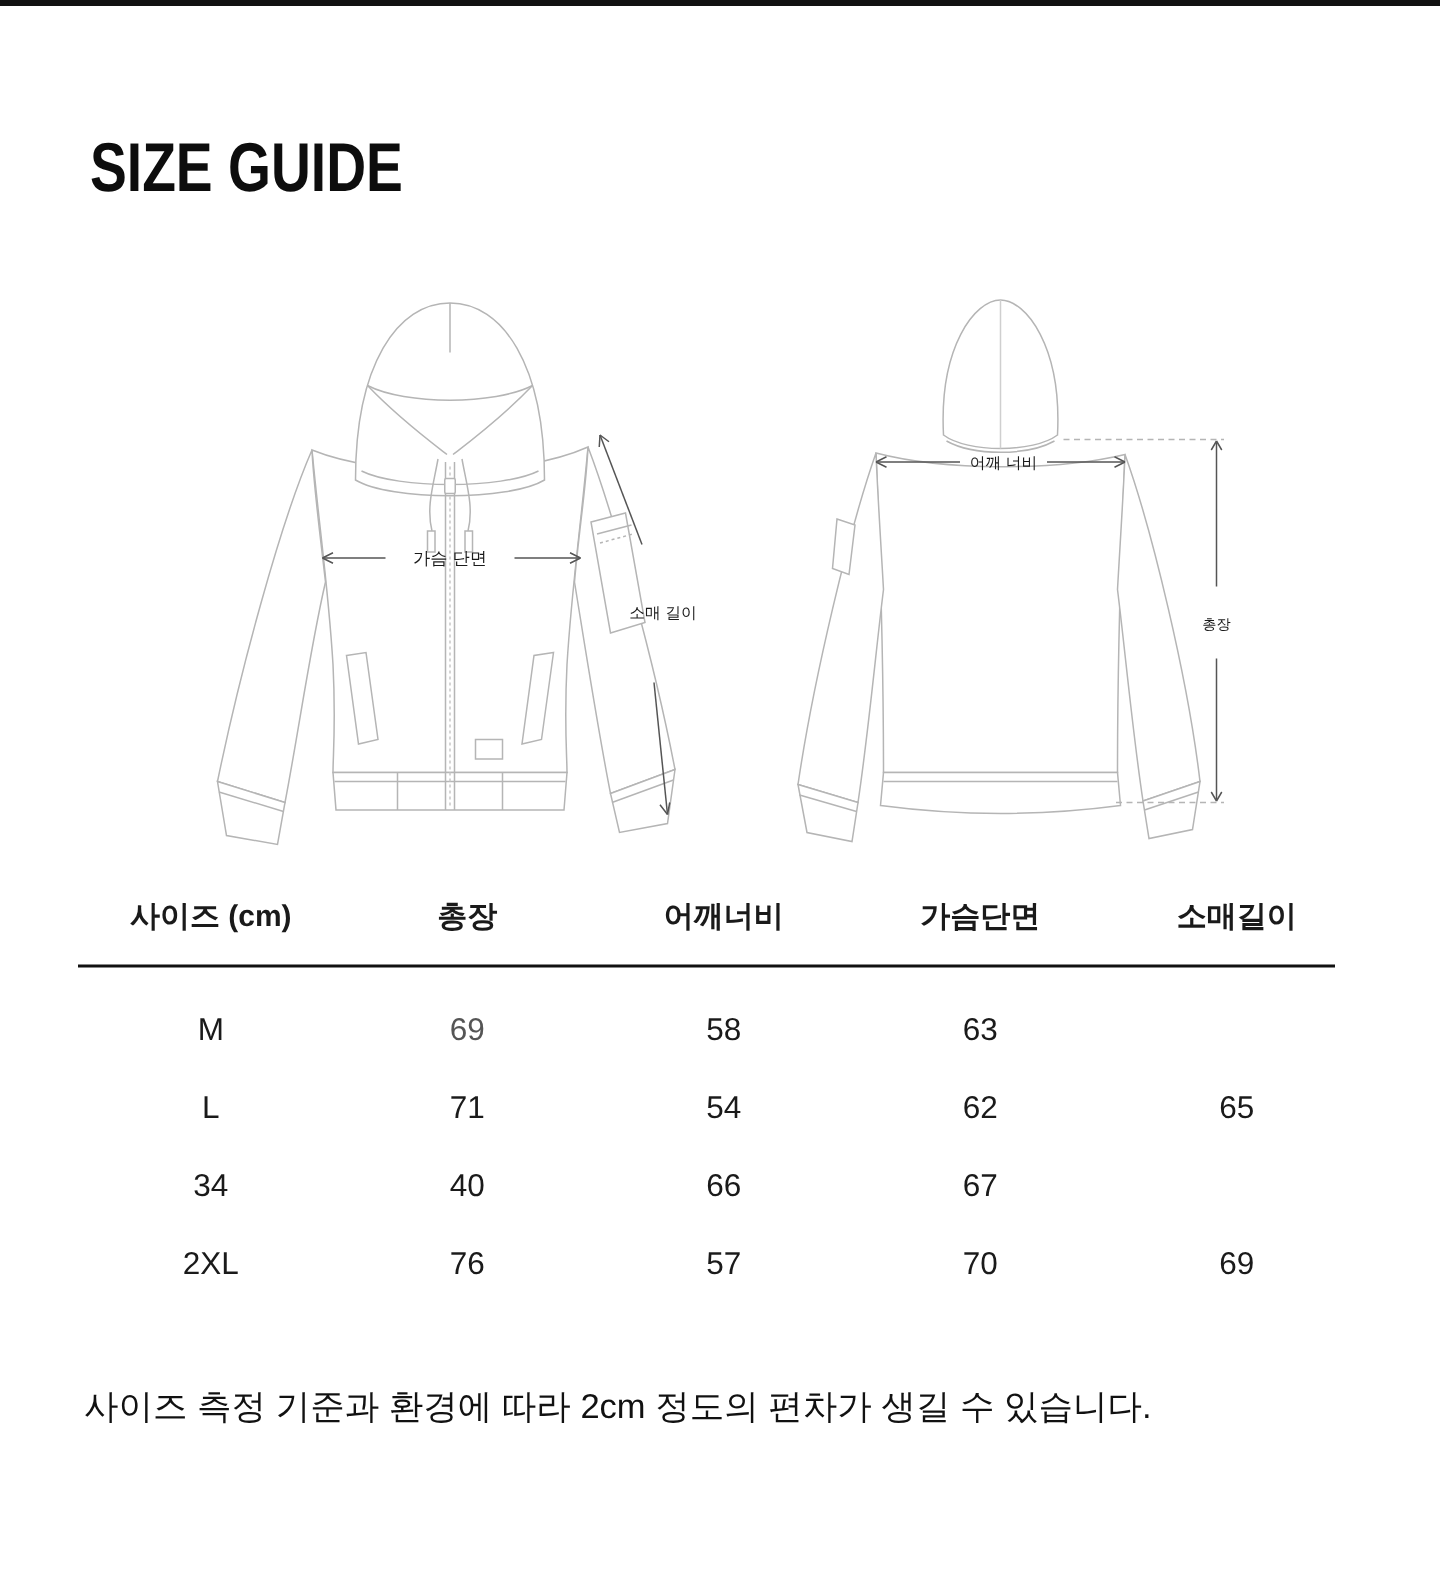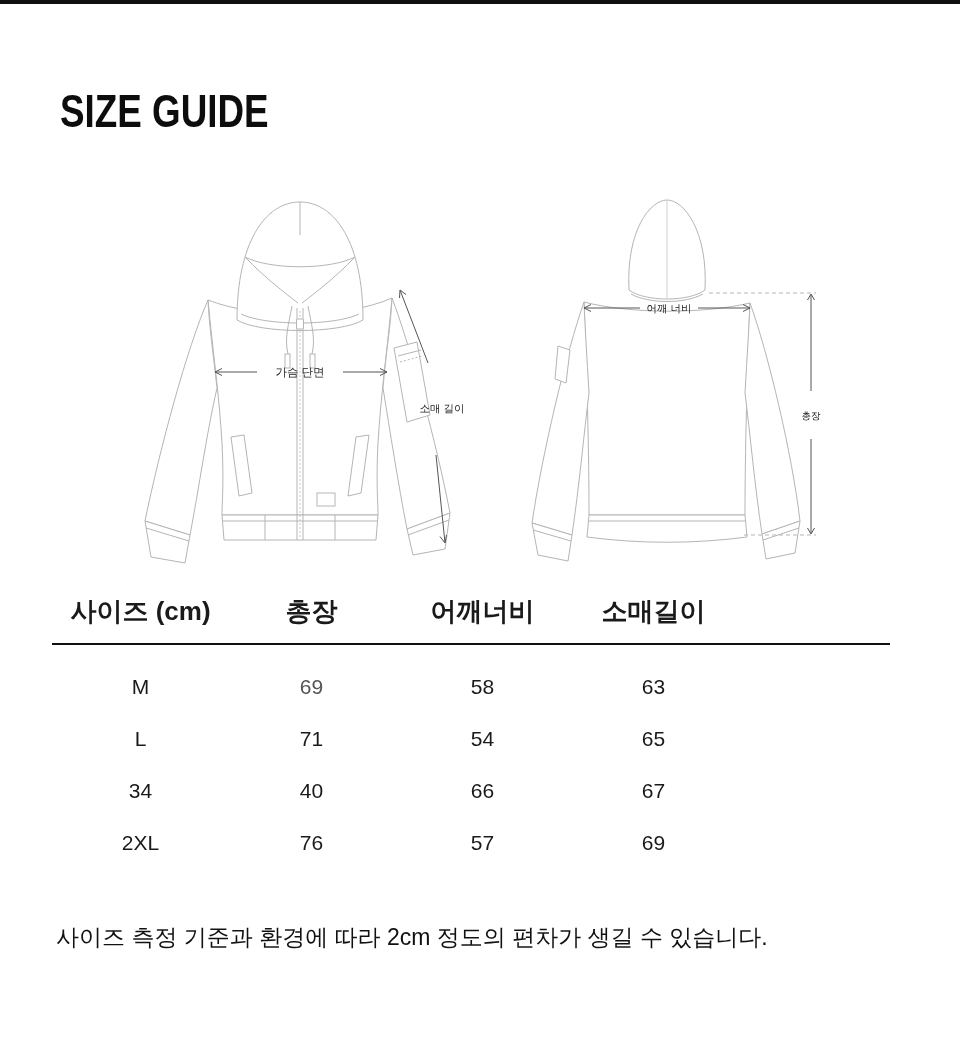--- a/index.html
+++ b/index.html
@@ -31,21 +31,21 @@
   }
   .size-table {
     position: absolute; left: 55px; top: 595px; width: 855px;
   }
   .t-row { display: flex; width: 855px; }
   .t-cell {
     width: 171px; text-align: center;
     font-size: 21px; color: #1a1a1a;
     white-space: nowrap;
   }
-  .t-head .t-cell { font-weight: 700; font-size: 26px; height: 32px; line-height: 32px; }
+  .t-head .t-cell { font-weight: 700; font-size: 20px; height: 32px; line-height: 32px; }
   .t-body { position: absolute; left: 0; top: 66px; }
   .t-body .t-row { height: 52px; }
   .t-body .t-cell { line-height: 52px; font-weight: 400; }
   .t-body .t-cell.size-label { font-weight: 400; }
   .t-cell.muted { color: #555555; }
   .divider {
     position: absolute; left: 52px; top: 643px;
     width: 838px; height: 2px; background: #111111;
   }
   .footer-note {
@@ -159,45 +159,48 @@
     </g>
     <text x="307" y="226" text-anchor="middle" font-size="9.5">총장</text>
   </svg>
 </div>
 
 <div class="size-table">
   <div class="t-row t-head">
     <div class="t-cell">사이즈 (cm)</div>
     <div class="t-cell">총장</div>
     <div class="t-cell">어깨너비</div>
+    <div class="t-cell">가슴단면</div>
     <div class="t-cell">소매길이</div>
   </div>
   <div class="t-body">
     <div class="t-row">
       <div class="t-cell size-label">M</div>
       <div class="t-cell muted">69</div>
       <div class="t-cell">58</div>
       <div class="t-cell">63</div>
     </div>
     <div class="t-row">
       <div class="t-cell size-label">L</div>
       <div class="t-cell">71</div>
       <div class="t-cell">54</div>
+      <div class="t-cell">62</div>
       <div class="t-cell">65</div>
     </div>
     <div class="t-row">
       <div class="t-cell">34</div>
       <div class="t-cell">40</div>
       <div class="t-cell">66</div>
       <div class="t-cell">67</div>
     </div>
     <div class="t-row">
       <div class="t-cell size-label">2XL</div>
       <div class="t-cell">76</div>
       <div class="t-cell">57</div>
+      <div class="t-cell">70</div>
       <div class="t-cell">69</div>
     </div>
   </div>
 </div>
 
 <div class="divider"></div>
 
 <p class="footer-note">사이즈 측정 기준과 환경에 따라 2cm 정도의 편차가 생길 수 있습니다.</p>
 
 </body></html>

